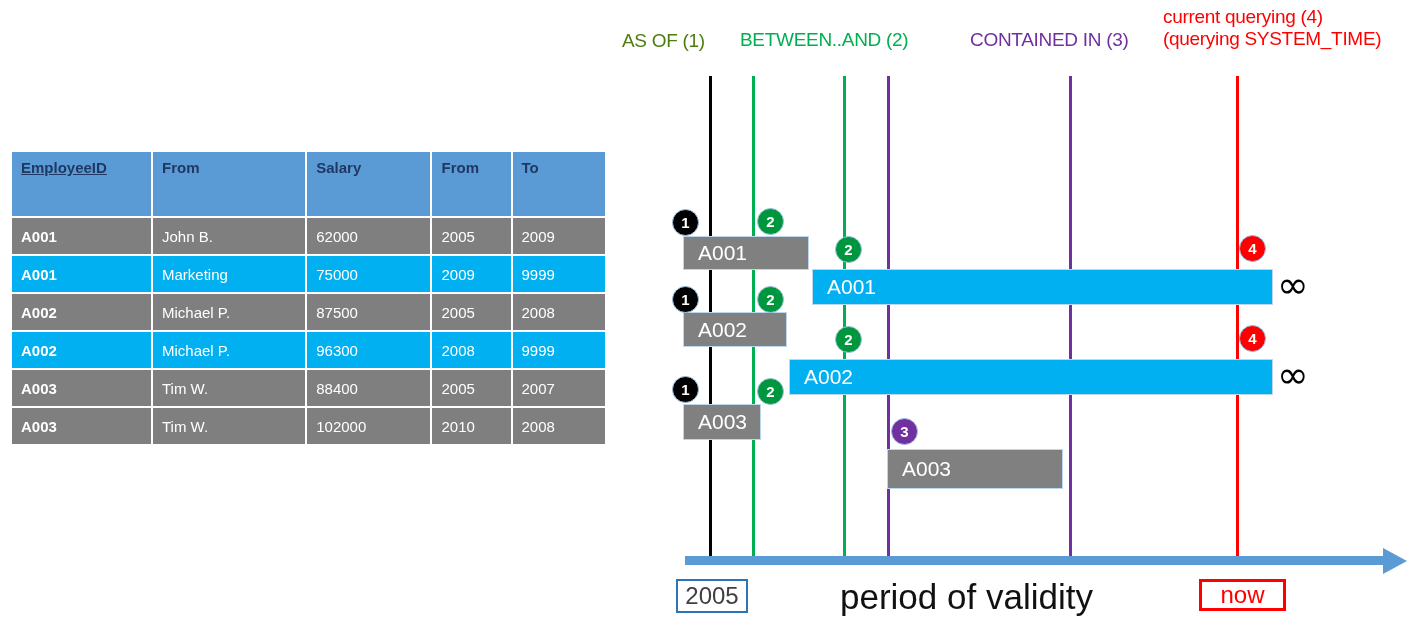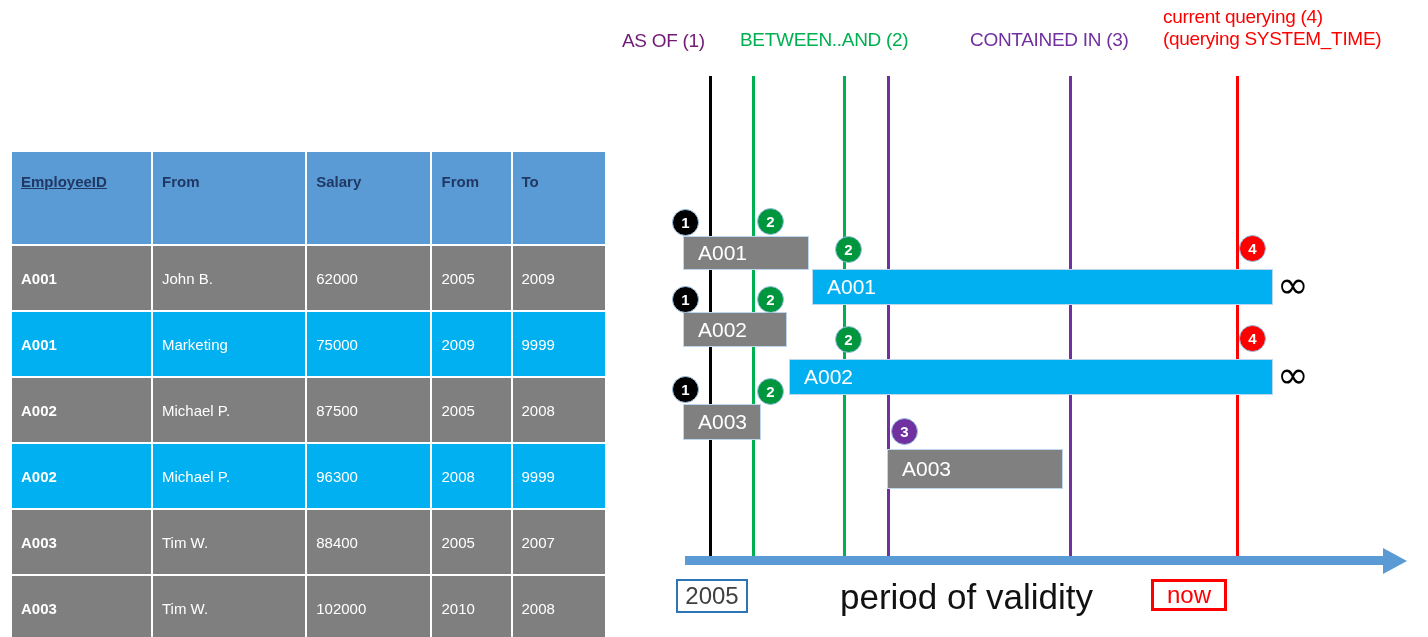--- a/index.html
+++ b/index.html
@@ -12,21 +12,21 @@
   }
   
   #emp-table{
     position:absolute; left:10px; top:150px;
     width:597px;
     border-collapse:separate;
     border-spacing:2px;
     font-size:15px;
   }
   #emp-table th, #emp-table td{
-    padding:21px 9px;
+    padding:7px 9px;
     text-align:left;
     font-weight:normal;
     white-space:nowrap;
     vertical-align:middle;
   }
   #emp-table thead th{
     background:#5b9bd5;
     color:#1f3864;
     font-weight:bold;
     height:50px;
@@ -40,21 +40,21 @@
   #emp-table tbody td.idcol{ font-weight:bold; }
   .col-id{width:124px;} .col-name{width:140px;} .col-sal{width:110px;}
   .col-from{width:62px;} .col-to{width:78px;}
 
   
   #diagram{ position:absolute; left:0; top:0; width:1428px; height:637px; pointer-events:none;}
   .legend{
     position:absolute; white-space:nowrap;
     font-size:19px; letter-spacing:-0.3px;
   }
-  #legend-asof{ left:622px; top:30px; color:#701a75;}
+  #legend-asof{ left:622px; top:30px; color:#4d7c0f;}
   #legend-between{ left:740px; top:29px; color:#00b050;}
   #legend-contained{ left:970px; top:29px; color:#7030a0;}
   #legend-current{ left:1163px; top:6px; color:#ff0000; line-height:22px;}
 
   .vline{ position:absolute; width:3px; }
   .vline.black{ background:#000000; }
   .vline.green{ background:#00b050; }
   .vline.purple{ background:#7030a0; }
   .vline.red{ background:#ff0000; width:3px;}
 
@@ -218,15 +218,15 @@
   <div class="badge b3" style="left:891px; top:418px;">3</div>
 
   <div class="inf" style="left:1277px; top:266px;">∞</div>
   <div class="inf" style="left:1277px; top:356px;">∞</div>
 
   <div class="axis" style="left:685px; top:556px; width:700px;"></div>
   <div class="axis-head" style="left:1383px; top:548px;"></div>
 
   <div class="boxlabel" id="label-2005" style="left:676px; top:579px; width:72px; height:34px;">2005</div>
   <div id="label-period" style="left:840px; top:577px;">period of validity</div>
-  <div class="boxlabel" id="label-now" style="left:1151px; top:579px; width:76px; height:32px;">now</div>
+  <div class="boxlabel" id="label-now" style="left:1199px; top:579px; width:87px; height:32px;">now</div>
 
 </div>
 
 </body></html>

